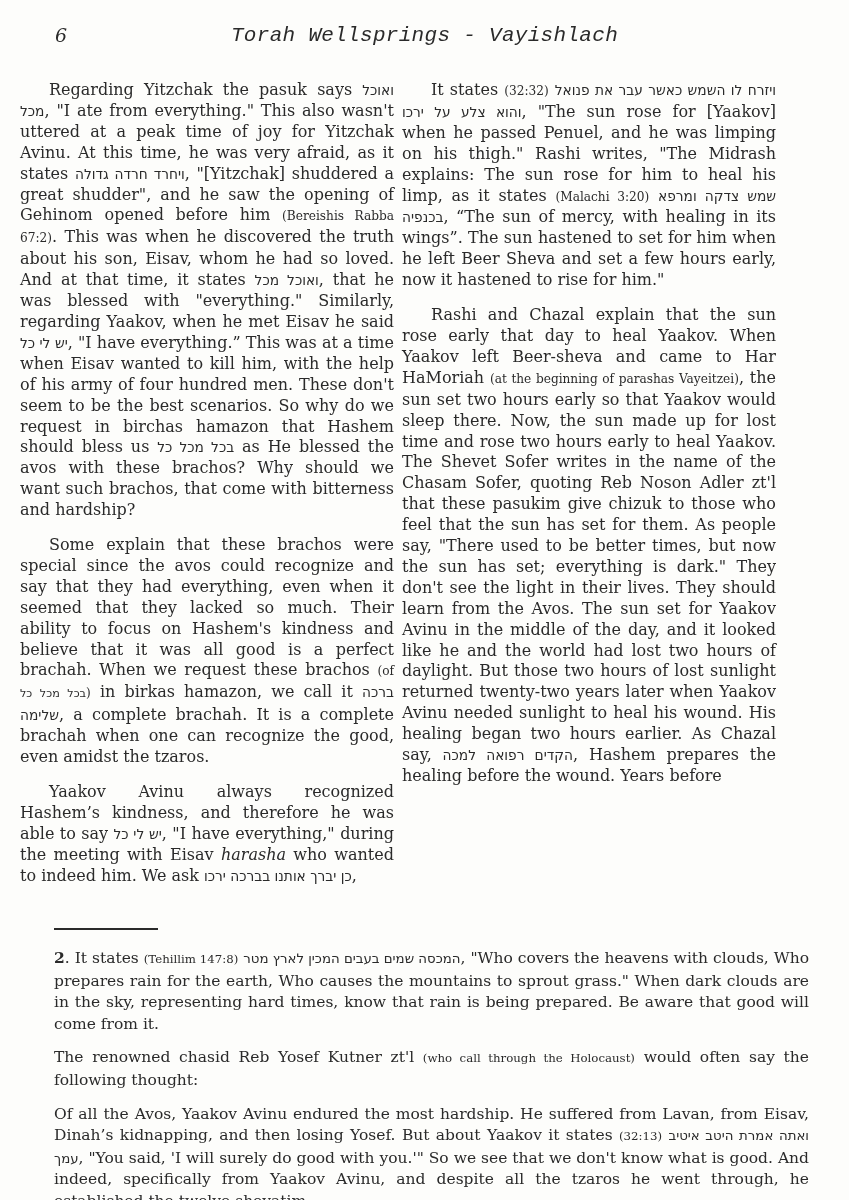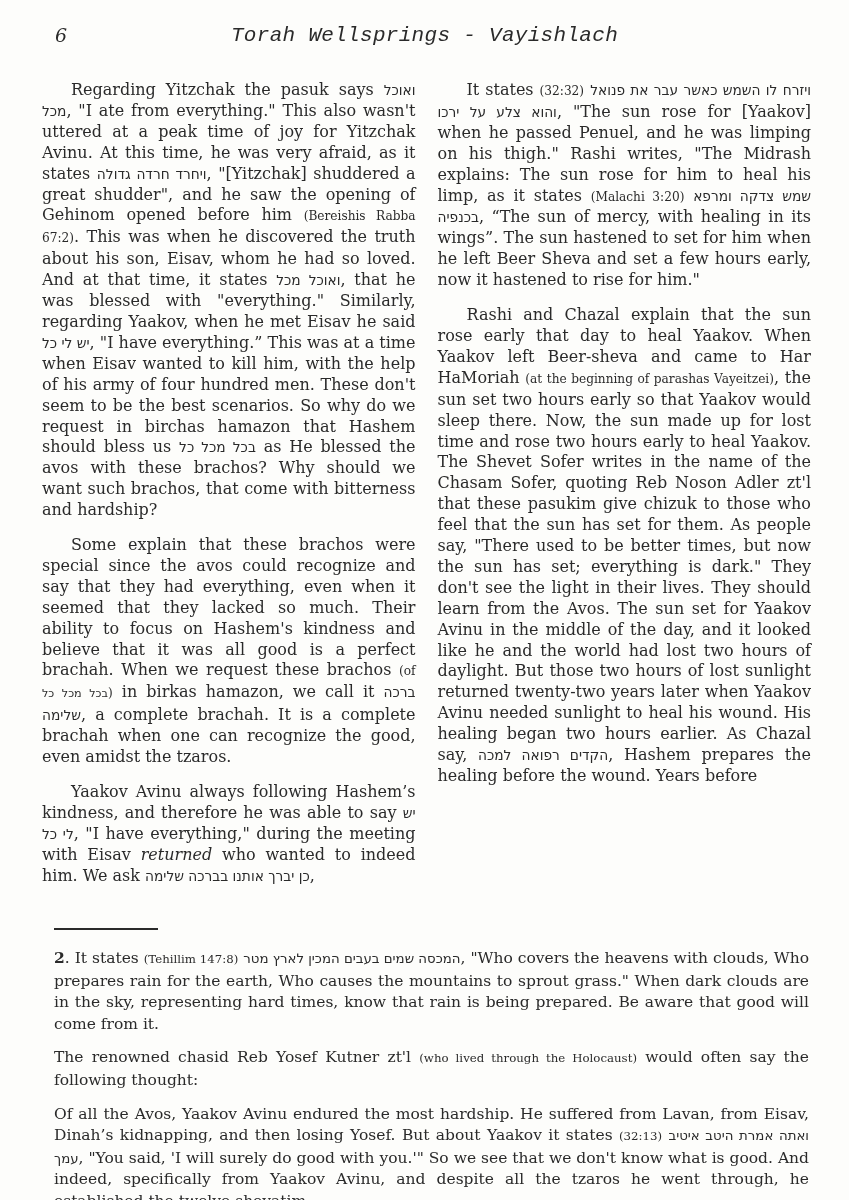--- a/index.html
+++ b/index.html
@@ -5,21 +5,21 @@
   html,body{margin:0;padding:0;background:#ffffff;}
   .page{
     width:849px;height:1200px;box-sizing:border-box;position:relative;
     background:#fdfdfb;color:#2a2a2a;overflow:hidden;
     font-family:"DejaVu Serif",serif;
   }
   .hdr{position:relative;height:50px;padding-top:24px;}
   .pgnum{position:absolute;left:55px;top:24px;font-style:italic;font-size:19px;}
   .ptitle{display:block;text-align:center;font-style:italic;font-size:21px;letter-spacing:.3px;font-family:Liberation Mono, monospace;}
   .columns{
-    display:flex;gap:22px;padding:6px 38px 0 42px;
+    display:flex;gap:8px;padding:6px 38px 0 20px;
     height:836px;overflow:hidden;
   }
   .col{width:374px;text-align:justify;font-size:16px;line-height:20.9px;}
   p.para{margin:0 0 14px 0;}
   p.para.ind{text-indent:29px;}
   .h{font-family:"DejaVu Sans",sans-serif;font-size:.86em;}
   .c{font-size:.76em;}
   .hc{font-family:"DejaVu Sans",sans-serif;font-size:.70em;}
   .i{font-style:italic;}
   .b{font-weight:700;}
@@ -34,28 +34,28 @@
 <div class="page">
   <header class="hdr">
     <span class="pgnum">6</span>
     <span class="ptitle">Torah Wellsprings - Vayishlach</span>
   </header>
 
   <main class="columns">
     <section class="col">
         <p class="para ind"><span>Regarding Yitzchak the pasuk says </span><span class="h">ואוכל מכל</span><span>, "I ate from everything." This also wasn't uttered at a peak time of joy for Yitzchak Avinu. At this time, he was very afraid, as it states </span><span class="h">ויחרד חרדה גדולה</span><span>, "[Yitzchak] shuddered a great shudder", and he saw the opening of Gehinom opened before him </span><span class="c">(Bereishis Rabba 67:2)</span><span>. This was when he discovered the truth about his son, Eisav, whom he had so loved. And at that time, it states </span><span class="h">ואוכל מכל</span><span>, that he was blessed with "everything." Similarly, regarding Yaakov, when he met Eisav he said </span><span class="h">יש לי כל</span><span>, "I have everything.” This was at a time when Eisav wanted to kill him, with the help of his army of four hundred men. These don't seem to be the best scenarios. So why do we request in birchas hamazon that Hashem should bless us </span><span class="h">בכל מכל כל</span><span> as He blessed the avos with these brachos? Why should we want such brachos, that come with bitterness and hardship?</span></p>
         <p class="para ind"><span>Some explain that these brachos were special since the avos could recognize and say that they had everything, even when it seemed that they lacked so much. Their ability to focus on Hashem's kindness and believe that it was all good is a perfect brachah. When we request these brachos </span><span class="c">(of </span><span class="hc">בכל מכל כל</span><span class="c">)</span><span> in birkas hamazon, we call it </span><span class="h">ברכה שלימה</span><span>, a complete brachah. It is a complete brachah when one can recognize the good, even amidst the tzaros.</span></p>
-        <p class="para ind"><span>Yaakov Avinu always following Hashem’s kindness, and therefore he was able to say </span><span class="h">יש לי כל</span><span>, "I have everything," during the meeting with Eisav </span><span class="i">returned</span><span> who wanted to indeed him. We ask </span><span class="h">כן יברך אותנו בברכה שלימה</span><span>,</span></p>
+        <p class="para ind"><span>Yaakov Avinu always recognized Hashem’s kindness, and therefore he was able to say </span><span class="h">יש לי כל</span><span>, "I have everything," during the meeting with Eisav </span><span class="i">harasha</span><span> who wanted to indeed him. We ask </span><span class="h">כן יברך אותנו בברכה ירכו</span><span>,</span></p>
       </section>
     <section class="col">
         <p class="para ind"><span>It states </span><span class="c">(32:32)</span><span> </span><span class="h">ויזרח לו השמש כאשר עבר את פנואל והוא צלע על ירכו</span><span>, "The sun rose for [Yaakov] when he passed Penuel, and he was limping on his thigh." Rashi writes, "The Midrash explains: The sun rose for him to heal his limp, as it states </span><span class="c">(Malachi 3:20)</span><span> </span><span class="h">שמש צדקה ומרפא בכנפיה</span><span>, “The sun of mercy, with healing in its wings”. The sun hastened to set for him when he left Beer Sheva and set a few hours early, now it hastened to rise for him."</span></p>
         <p class="para ind"><span>Rashi and Chazal explain that the sun rose early that day to heal Yaakov. When Yaakov left Beer-sheva and came to Har HaMoriah </span><span class="c">(at the beginning of parashas Vayeitzei)</span><span>, the sun set two hours early so that Yaakov would sleep there. Now, the sun made up for lost time and rose two hours early to heal Yaakov. The Shevet Sofer writes in the name of the Chasam Sofer, quoting Reb Noson Adler zt'l that these pasukim give chizuk to those who feel that the sun has set for them. As people say, "There used to be better times, but now the sun has set; everything is dark." They don't see the light in their lives. They should learn from the Avos. The sun set for Yaakov Avinu in the middle of the day, and it looked like he and the world had lost two hours of daylight. But those two hours of lost sunlight returned twenty-two years later when Yaakov Avinu needed sunlight to heal his wound. His healing began two hours earlier. As Chazal say, </span><span class="h">הקדים רפואה למכה</span><span>, Hashem prepares the healing before the wound. Years before</span></p>
       </section>
   </main>
 
   <div class="fnsep"></div>
 
   <section class="fns">
       <p class="para"><span class="b">2</span><span>. It states </span><span class="c">(Tehillim 147:8)</span><span> </span><span class="h">המכסה שמים בעבים המכין לארץ מטר</span><span>, "Who covers the heavens with clouds, Who prepares rain for the earth, Who causes the mountains to sprout grass." When dark clouds are in the sky, representing hard times, know that rain is being prepared. Be aware that good will come from it.</span></p>
-      <p class="para"><span>The renowned chasid Reb Yosef Kutner zt'l </span><span class="c">(who lived through the Holocaust)</span><span> would often say the following thought:</span></p>
+      <p class="para"><span>The renowned chasid Reb Yosef Kutner zt'l </span><span class="c">(who call through the Holocaust)</span><span> would often say the following thought:</span></p>
       <p class="para"><span>Of all the Avos, Yaakov Avinu endured the most hardship. He suffered from Lavan, from Eisav, Dinah’s kidnapping, and then losing Yosef. But about Yaakov it states </span><span class="c">(32:13)</span><span> </span><span class="h">ואתה אמרת היטב איטיב עמך</span><span>, "You said, 'I will surely do good with you.'" So we see that we don't know what is good. And indeed, specifically from Yaakov Avinu, and despite all the tzaros he went through, he established the twelve shevatim.</span></p>
     </section>
 </div>
 
 </body></html>

